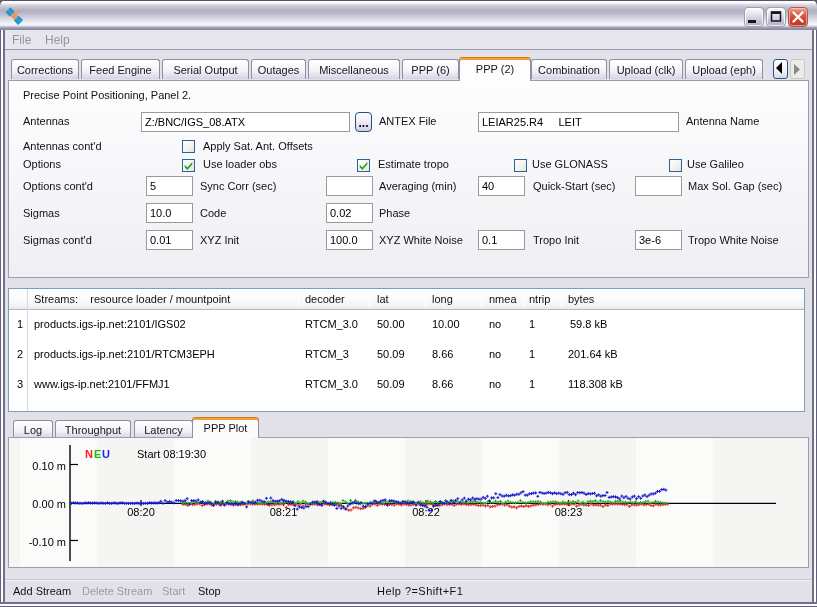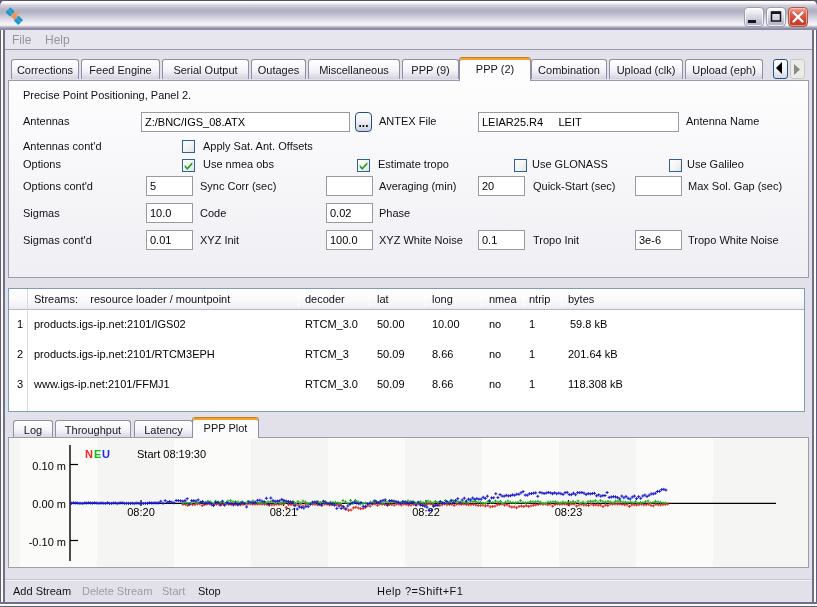--- a/index.html
+++ b/index.html
@@ -96,38 +96,38 @@
   <div class="lb" style="left:14px;top:59px;">Antennas cont'd</div>
   <div class="cb" style="left:173px;top:59px;"></div>
   <div class="lb" style="left:194px;top:59px;">Apply Sat. Ant. Offsets</div>
 
   <div class="lb" style="left:14px;top:77px;">Options</div>
   <div class="cb" style="left:173px;top:78px;">
       <svg width="13" height="13" viewBox="0 0 13 13">
         <path d="M2.7 5.8 L5.3 8.6 L10.3 3.0 L10.3 5.4 L5.3 10.9 L2.7 8.2 Z" fill="#23a123"></path>
       </svg>
     </div>
-  <div class="lb" style="left:194px;top:77px;">Use nmea obs</div>
+  <div class="lb" style="left:194px;top:77px;">Use loader obs</div>
   <div class="cb" style="left:348px;top:78px;">
       <svg width="13" height="13" viewBox="0 0 13 13">
         <path d="M2.7 5.8 L5.3 8.6 L10.3 3.0 L10.3 5.4 L5.3 10.9 L2.7 8.2 Z" fill="#23a123"></path>
       </svg>
     </div>
   <div class="lb" style="left:369px;top:77px;">Estimate tropo</div>
   <div class="cb" style="left:505px;top:78px;"></div>
   <div class="lb" style="left:523px;top:77px;">Use GLONASS</div>
   <div class="cb" style="left:660px;top:78px;"></div>
   <div class="lb" style="left:678px;top:77px;">Use Galileo</div>
 
   <div class="lb" style="left:14px;top:99px;">Options cont'd</div>
   <div class="inp" style="left:137px;top:95px;width:47px;">5</div>
   <div class="lb" style="left:191px;top:99px;">Sync Corr (sec)</div>
   <div class="inp" style="left:317px;top:95px;width:47px;"></div>
   <div class="lb" style="left:370px;top:99px;">Averaging (min)</div>
-  <div class="inp" style="left:469px;top:95px;width:47px;">20</div>
+  <div class="inp" style="left:469px;top:95px;width:47px;">40</div>
   <div class="lb" style="left:524px;top:99px;">Quick-Start (sec)</div>
   <div class="inp" style="left:626px;top:95px;width:47px;"></div>
   <div class="lb" style="left:679px;top:99px;">Max Sol. Gap (sec)</div>
 
   <div class="lb" style="left:14px;top:126px;">Sigmas</div>
   <div class="inp" style="left:137px;top:122px;width:47px;">10.0</div>
   <div class="lb" style="left:191px;top:126px;">Code</div>
   <div class="inp" style="left:317px;top:122px;width:47px;">0.02</div>
   <div class="lb" style="left:370px;top:126px;">Phase</div>
 
@@ -215,21 +215,21 @@
   <path d="M172.5 65.3h3.0M174.0 63.8v3.0M175.0 64.1h3.0M176.5 62.6v3.0M177.5 65.1h3.0M179.0 63.6v3.0M180.0 65.5h3.0M181.5 64.0v3.0M182.5 63.3h3.0M184.0 61.8v3.0M185.0 64.9h3.0M186.5 63.4v3.0M187.5 64.7h3.0M189.0 63.2v3.0M190.0 64.2h3.0M191.5 62.7v3.0M192.5 64.3h3.0M194.0 62.8v3.0M195.0 64.4h3.0M196.5 62.9v3.0M197.5 63.1h3.0M199.0 61.6v3.0M200.0 64.1h3.0M201.5 62.6v3.0M202.5 65.5h3.0M204.0 64.0v3.0M205.0 63.4h3.0M206.5 61.9v3.0M207.5 63.9h3.0M209.0 62.4v3.0M210.0 64.5h3.0M211.5 63.0v3.0M212.5 64.2h3.0M214.0 62.7v3.0M215.0 65.5h3.0M216.5 64.0v3.0M217.5 63.0h3.0M219.0 61.5v3.0M220.0 62.7h3.0M221.5 61.2v3.0M222.5 63.8h3.0M224.0 62.3v3.0M225.0 63.8h3.0M226.5 62.3v3.0M227.5 64.0h3.0M229.0 62.5v3.0M230.0 64.7h3.0M231.5 63.2v3.0M232.5 64.7h3.0M234.0 63.2v3.0M235.0 65.3h3.0M236.5 63.8v3.0M237.5 63.4h3.0M239.0 61.9v3.0M240.0 65.3h3.0M241.5 63.8v3.0M242.5 62.9h3.0M244.0 61.4v3.0M245.0 64.4h3.0M246.5 62.9v3.0M247.5 64.8h3.0M249.0 63.3v3.0M250.0 65.3h3.0M251.5 63.8v3.0M252.5 65.0h3.0M254.0 63.5v3.0M255.0 64.8h3.0M256.5 63.3v3.0M257.5 63.7h3.0M259.0 62.2v3.0M260.0 63.9h3.0M261.5 62.4v3.0M262.5 63.9h3.0M264.0 62.4v3.0M265.0 65.6h3.0M266.5 64.1v3.0M267.5 63.5h3.0M269.0 62.0v3.0M270.0 65.6h3.0M271.5 64.1v3.0M272.5 64.0h3.0M274.0 62.5v3.0M275.0 64.3h3.0M276.5 62.8v3.0M277.5 64.1h3.0M279.0 62.6v3.0M280.0 64.1h3.0M281.5 62.6v3.0M282.5 63.5h3.0M284.0 62.0v3.0M285.0 65.5h3.0M286.5 64.0v3.0M287.5 63.6h3.0M289.0 62.1v3.0M290.0 65.2h3.0M291.5 63.7v3.0M292.5 63.1h3.0M294.0 61.6v3.0M295.0 64.1h3.0M296.5 62.6v3.0M297.5 65.6h3.0M299.0 64.1v3.0M300.0 65.5h3.0M301.5 64.0v3.0M302.5 65.2h3.0M304.0 63.7v3.0M305.0 64.6h3.0M306.5 63.1v3.0M307.5 63.8h3.0M309.0 62.3v3.0M310.0 64.6h3.0M311.5 63.1v3.0M312.5 63.4h3.0M314.0 61.9v3.0M315.0 63.7h3.0M316.5 62.2v3.0M317.5 65.5h3.0M319.0 64.0v3.0M320.0 64.2h3.0M321.5 62.7v3.0M322.5 64.4h3.0M324.0 62.9v3.0M325.0 64.4h3.0M326.5 62.9v3.0M327.5 64.9h3.0M329.0 63.4v3.0M330.0 65.6h3.0M331.5 64.1v3.0M332.5 62.6h3.0M334.0 61.1v3.0M335.0 64.0h3.0M336.5 62.5v3.0M337.5 65.3h3.0M339.0 63.8v3.0M340.0 62.4h3.0M341.5 60.9v3.0M342.5 65.5h3.0M344.0 64.0v3.0M345.0 62.4h3.0M346.5 60.9v3.0M347.5 63.8h3.0M349.0 62.3v3.0M350.0 65.8h3.0M351.5 64.3v3.0M352.5 65.6h3.0M354.0 64.1v3.0M355.0 65.1h3.0M356.5 63.6v3.0M357.5 66.0h3.0M359.0 64.5v3.0M360.0 64.2h3.0M361.5 62.7v3.0M362.5 64.6h3.0M364.0 63.1v3.0M365.0 63.0h3.0M366.5 61.5v3.0M367.5 64.7h3.0M369.0 63.2v3.0M370.0 63.8h3.0M371.5 62.3v3.0M372.5 65.2h3.0M374.0 63.7v3.0M375.0 63.4h3.0M376.5 61.9v3.0M377.5 64.1h3.0M379.0 62.6v3.0M380.0 63.7h3.0M381.5 62.2v3.0M382.5 63.9h3.0M384.0 62.4v3.0M385.0 64.2h3.0M386.5 62.7v3.0M387.5 64.2h3.0M389.0 62.7v3.0M390.0 65.1h3.0M391.5 63.6v3.0M392.5 63.8h3.0M394.0 62.3v3.0M395.0 63.9h3.0M396.5 62.4v3.0M397.5 62.9h3.0M399.0 61.4v3.0M400.0 63.8h3.0M401.5 62.3v3.0M402.5 63.5h3.0M404.0 62.0v3.0M405.0 65.3h3.0M406.5 63.8v3.0M407.5 64.7h3.0M409.0 63.2v3.0M410.0 63.9h3.0M411.5 62.4v3.0M412.5 64.8h3.0M414.0 63.3v3.0M415.0 64.9h3.0M416.5 63.4v3.0M417.5 63.2h3.0M419.0 61.7v3.0M420.0 64.0h3.0M421.5 62.5v3.0M422.5 64.9h3.0M424.0 63.4v3.0M425.0 63.5h3.0M426.5 62.0v3.0M427.5 64.6h3.0M429.0 63.1v3.0M430.0 64.1h3.0M431.5 62.6v3.0M432.5 64.6h3.0M434.0 63.1v3.0M435.0 62.5h3.0M436.5 61.0v3.0M437.5 65.1h3.0M439.0 63.6v3.0M440.0 63.4h3.0M441.5 61.9v3.0M442.5 62.6h3.0M444.0 61.1v3.0M445.0 63.7h3.0M446.5 62.2v3.0M447.5 63.8h3.0M449.0 62.3v3.0M450.0 64.2h3.0M451.5 62.7v3.0M452.5 64.2h3.0M454.0 62.7v3.0M455.0 64.0h3.0M456.5 62.5v3.0M457.5 65.0h3.0M459.0 63.5v3.0M460.0 63.2h3.0M461.5 61.7v3.0M462.5 63.6h3.0M464.0 62.1v3.0M465.0 63.4h3.0M466.5 61.9v3.0M467.5 64.4h3.0M469.0 62.9v3.0M470.0 64.4h3.0M471.5 62.9v3.0M472.5 65.1h3.0M474.0 63.6v3.0M475.0 65.4h3.0M476.5 63.9v3.0M477.5 63.4h3.0M479.0 61.9v3.0M480.0 64.4h3.0M481.5 62.9v3.0M482.5 64.5h3.0M484.0 63.0v3.0M485.0 63.1h3.0M486.5 61.6v3.0M487.5 64.1h3.0M489.0 62.6v3.0M490.0 63.4h3.0M491.5 61.9v3.0M492.5 65.5h3.0M494.0 64.0v3.0M495.0 64.2h3.0M496.5 62.7v3.0M497.5 63.0h3.0M499.0 61.5v3.0M500.0 64.3h3.0M501.5 62.8v3.0M502.5 64.7h3.0M504.0 63.2v3.0M505.0 64.8h3.0M506.5 63.3v3.0M507.5 64.3h3.0M509.0 62.8v3.0M510.0 62.7h3.0M511.5 61.2v3.0M512.5 64.4h3.0M514.0 62.9v3.0M515.0 64.9h3.0M516.5 63.4v3.0M517.5 64.6h3.0M519.0 63.1v3.0M520.0 63.8h3.0M521.5 62.3v3.0M522.5 63.8h3.0M524.0 62.3v3.0M525.0 63.9h3.0M526.5 62.4v3.0M527.5 63.3h3.0M529.0 61.8v3.0M530.0 64.2h3.0M531.5 62.7v3.0M532.5 65.4h3.0M534.0 63.9v3.0M535.0 65.5h3.0M536.5 64.0v3.0M537.5 64.2h3.0M539.0 62.7v3.0M540.0 64.2h3.0M541.5 62.7v3.0M542.5 63.8h3.0M544.0 62.3v3.0M545.0 63.8h3.0M546.5 62.3v3.0M547.5 64.4h3.0M549.0 62.9v3.0M550.0 65.1h3.0M551.5 63.6v3.0M552.5 63.9h3.0M554.0 62.4v3.0M555.0 64.8h3.0M556.5 63.3v3.0M557.5 64.4h3.0M559.0 62.9v3.0M560.0 64.7h3.0M561.5 63.2v3.0M562.5 63.5h3.0M564.0 62.0v3.0M565.0 64.6h3.0M566.5 63.1v3.0M567.5 63.1h3.0M569.0 61.6v3.0M570.0 65.3h3.0M571.5 63.8v3.0M572.5 64.1h3.0M574.0 62.6v3.0M575.0 65.8h3.0M576.5 64.3v3.0M577.5 63.7h3.0M579.0 62.2v3.0M580.0 63.2h3.0M581.5 61.7v3.0M582.5 63.4h3.0M584.0 61.9v3.0M585.0 62.7h3.0M586.5 61.2v3.0M587.5 64.2h3.0M589.0 62.7v3.0M590.0 62.6h3.0M591.5 61.1v3.0M592.5 63.7h3.0M594.0 62.2v3.0M595.0 64.2h3.0M596.5 62.7v3.0M597.5 63.3h3.0M599.0 61.8v3.0M600.0 64.2h3.0M601.5 62.7v3.0M602.5 64.8h3.0M604.0 63.3v3.0M605.0 63.3h3.0M606.5 61.8v3.0M607.5 63.2h3.0M609.0 61.7v3.0M610.0 63.1h3.0M611.5 61.6v3.0M612.5 64.1h3.0M614.0 62.6v3.0M615.0 64.2h3.0M616.5 62.7v3.0M617.5 64.5h3.0M619.0 63.0v3.0M620.0 64.1h3.0M621.5 62.6v3.0M622.5 64.8h3.0M624.0 63.3v3.0M625.0 63.8h3.0M626.5 62.3v3.0M627.5 65.1h3.0M629.0 63.6v3.0M630.0 64.6h3.0M631.5 63.1v3.0M632.5 64.6h3.0M634.0 63.1v3.0M635.0 63.8h3.0M636.5 62.3v3.0M637.5 63.0h3.0M639.0 61.5v3.0M640.0 65.0h3.0M641.5 63.5v3.0M642.5 64.5h3.0M644.0 63.0v3.0M645.0 63.4h3.0M646.5 61.9v3.0M647.5 64.0h3.0M649.0 62.5v3.0M650.0 64.4h3.0M651.5 62.9v3.0M652.5 65.0h3.0M654.0 63.5v3.0M655.0 65.1h3.0M656.5 63.6v3.0" stroke="#1fae1f" stroke-width="1" fill="none"></path>
   <path d="M61.0 65.3h3.0M62.5 63.8v3.0M62.9 64.8h3.0M64.4 63.3v3.0M64.8 65.0h3.0M66.3 63.5v3.0M66.7 65.0h3.0M68.2 63.5v3.0M68.6 65.4h3.0M70.1 63.9v3.0M70.5 65.3h3.0M72.0 63.8v3.0M72.4 65.5h3.0M73.9 64.0v3.0M74.3 64.9h3.0M75.8 63.4v3.0M76.2 65.1h3.0M77.7 63.6v3.0M78.1 64.8h3.0M79.6 63.3v3.0M80.0 65.0h3.0M81.5 63.5v3.0M81.9 65.2h3.0M83.4 63.7v3.0M83.8 64.8h3.0M85.3 63.3v3.0M85.7 65.0h3.0M87.2 63.5v3.0M87.6 65.3h3.0M89.1 63.8v3.0M89.5 65.2h3.0M91.0 63.7v3.0M91.4 65.0h3.0M92.9 63.5v3.0M93.3 65.3h3.0M94.8 63.8v3.0M95.2 65.4h3.0M96.7 63.9v3.0M97.1 64.8h3.0M98.6 63.3v3.0M99.0 65.4h3.0M100.5 63.9v3.0M100.9 65.4h3.0M102.4 63.9v3.0M102.8 65.1h3.0M104.3 63.6v3.0M104.7 64.9h3.0M106.2 63.4v3.0M106.6 65.6h3.0M108.1 64.1v3.0M108.5 65.1h3.0M110.0 63.6v3.0M110.4 64.9h3.0M111.9 63.4v3.0M112.3 64.9h3.0M113.8 63.4v3.0M114.2 65.5h3.0M115.7 64.0v3.0M116.1 65.3h3.0M117.6 63.8v3.0M118.0 65.4h3.0M119.5 63.9v3.0M119.9 65.4h3.0M121.4 63.9v3.0M121.8 65.2h3.0M123.3 63.7v3.0M123.7 65.6h3.0M125.2 64.1v3.0M125.6 65.1h3.0M127.1 63.6v3.0M127.5 65.2h3.0M129.0 63.7v3.0M129.4 65.5h3.0M130.9 64.0v3.0M131.3 65.3h3.0M132.8 63.8v3.0M133.2 65.5h3.0M134.7 64.0v3.0M135.1 65.3h3.0M136.6 63.8v3.0M137.0 65.4h3.0M138.5 63.9v3.0M138.9 64.8h3.0M140.4 63.3v3.0M140.8 65.0h3.0M142.3 63.5v3.0M142.7 65.0h3.0M144.2 63.5v3.0M144.6 64.9h3.0M146.1 63.4v3.0M146.5 65.0h3.0M148.0 63.5v3.0M148.4 64.9h3.0M149.9 63.4v3.0M150.3 63.3h3.0M151.8 61.8v3.0M152.5 65.3h3.0M154.0 63.8v3.0M154.7 62.6h3.0M156.2 61.1v3.0M156.9 64.3h3.0M158.4 62.8v3.0M159.1 63.5h3.0M160.6 62.0v3.0M161.3 64.2h3.0M162.8 62.7v3.0M163.5 64.9h3.0M165.0 63.4v3.0M165.7 62.5h3.0M167.2 61.0v3.0M167.9 62.6h3.0M169.4 61.1v3.0M170.1 62.8h3.0M171.6 61.3v3.0M172.3 63.2h3.0M173.8 61.7v3.0M174.5 62.6h3.0M176.0 61.1v3.0M176.7 60.7h3.0M178.2 59.2v3.0M178.9 66.2h3.0M180.4 64.7v3.0M181.1 62.7h3.0M182.6 61.2v3.0M183.3 62.6h3.0M184.8 61.1v3.0M185.5 63.0h3.0M187.0 61.5v3.0M187.7 61.9h3.0M189.2 60.4v3.0M189.9 64.4h3.0M191.4 62.9v3.0M192.1 63.5h3.0M193.6 62.0v3.0M194.3 65.6h3.0M195.8 64.1v3.0M196.5 64.9h3.0M198.0 63.4v3.0M198.7 64.7h3.0M200.2 63.2v3.0M200.9 65.8h3.0M202.4 64.3v3.0M203.1 67.5h3.0M204.6 66.0v3.0M205.3 64.3h3.0M206.8 62.8v3.0M207.5 64.5h3.0M209.0 63.0v3.0M209.7 67.0h3.0M211.2 65.5v3.0M211.9 63.2h3.0M213.4 61.7v3.0M214.1 67.1h3.0M215.6 65.6v3.0M216.3 64.5h3.0M217.8 63.0v3.0M218.5 65.6h3.0M220.0 64.1v3.0M220.7 65.4h3.0M222.2 63.9v3.0M222.9 66.9h3.0M224.4 65.4v3.0M225.1 65.1h3.0M226.6 63.6v3.0M227.3 66.8h3.0M228.8 65.3v3.0M229.5 66.0h3.0M231.0 64.5v3.0M231.7 64.1h3.0M233.2 62.6v3.0M233.9 65.6h3.0M235.4 64.1v3.0M236.1 68.9h3.0M237.6 67.4v3.0M238.3 63.9h3.0M239.8 62.4v3.0M240.5 64.3h3.0M242.0 62.8v3.0M242.7 64.7h3.0M244.2 63.2v3.0M244.9 64.2h3.0M246.4 62.7v3.0M247.1 62.3h3.0M248.6 60.8v3.0M249.3 62.2h3.0M250.8 60.7v3.0M251.5 63.2h3.0M253.0 61.7v3.0M253.7 63.7h3.0M255.2 62.2v3.0M255.9 60.3h3.0M257.4 58.8v3.0M258.1 66.2h3.0M259.6 64.7v3.0M260.3 60.0h3.0M261.8 58.5v3.0M262.5 62.6h3.0M264.0 61.1v3.0M264.7 63.3h3.0M266.2 61.8v3.0M266.9 63.1h3.0M268.4 61.6v3.0M269.1 62.9h3.0M270.6 61.4v3.0M271.3 61.4h3.0M272.8 59.9v3.0M273.5 62.4h3.0M275.0 60.9v3.0M275.7 63.2h3.0M277.2 61.7v3.0M277.9 63.5h3.0M279.4 62.0v3.0M280.1 64.0h3.0M281.6 62.5v3.0M282.3 64.4h3.0M283.8 62.9v3.0M284.5 67.7h3.0M286.0 66.2v3.0M286.7 71.1h3.0M288.2 69.6v3.0M288.9 68.9h3.0M290.4 67.4v3.0M291.1 69.4h3.0M292.6 67.9v3.0M293.3 70.0h3.0M294.8 68.5v3.0M295.5 68.4h3.0M297.0 66.9v3.0M297.7 68.6h3.0M299.2 67.1v3.0M299.9 66.2h3.0M301.4 64.7v3.0M302.1 64.2h3.0M303.6 62.7v3.0M304.3 64.0h3.0M305.8 62.5v3.0M306.5 63.9h3.0M308.0 62.4v3.0M308.7 66.5h3.0M310.2 65.0v3.0M310.9 67.1h3.0M312.4 65.6v3.0M313.1 63.3h3.0M314.6 61.8v3.0M315.3 64.9h3.0M316.8 63.4v3.0M317.5 65.4h3.0M319.0 63.9v3.0M319.7 65.7h3.0M321.2 64.2v3.0M321.9 66.0h3.0M323.4 64.5v3.0M324.1 67.1h3.0M325.6 65.6v3.0M326.3 70.4h3.0M327.8 68.9v3.0M328.5 68.1h3.0M330.0 66.6v3.0M330.7 70.4h3.0M332.2 68.9v3.0M332.9 68.7h3.0M334.4 67.2v3.0M335.1 71.0h3.0M336.6 69.5v3.0M337.3 68.0h3.0M338.8 66.5v3.0M339.5 66.3h3.0M341.0 64.8v3.0M341.7 64.7h3.0M343.2 63.2v3.0M343.9 64.1h3.0M345.4 62.6v3.0M346.1 65.0h3.0M347.6 63.5v3.0M348.3 65.8h3.0M349.8 64.3v3.0M350.5 64.5h3.0M352.0 63.0v3.0M352.7 68.3h3.0M354.2 66.8v3.0M354.9 68.5h3.0M356.4 67.0v3.0M357.1 65.9h3.0M358.6 64.4v3.0M359.3 65.5h3.0M360.8 64.0v3.0M361.5 65.6h3.0M363.0 64.1v3.0M363.7 63.0h3.0M365.2 61.5v3.0M365.9 63.9h3.0M367.4 62.4v3.0M368.1 64.7h3.0M369.6 63.2v3.0M370.3 63.1h3.0M371.8 61.6v3.0M372.5 62.4h3.0M374.0 60.9v3.0M374.7 61.8h3.0M376.2 60.3v3.0M376.9 67.2h3.0M378.4 65.7v3.0M379.1 62.7h3.0M380.6 61.2v3.0M381.3 62.6h3.0M382.8 61.1v3.0M383.5 63.1h3.0M385.0 61.6v3.0M385.7 63.8h3.0M387.2 62.3v3.0M387.9 64.2h3.0M389.4 62.7v3.0M390.1 65.3h3.0M391.6 63.8v3.0M392.3 63.6h3.0M393.8 62.1v3.0M394.5 64.0h3.0M396.0 62.5v3.0M396.7 64.7h3.0M398.2 63.2v3.0M398.9 65.3h3.0M400.4 63.8v3.0M401.1 64.3h3.0M402.6 62.8v3.0M403.3 64.4h3.0M404.8 62.9v3.0M405.5 67.2h3.0M407.0 65.7v3.0M407.7 64.2h3.0M409.2 62.7v3.0M409.9 67.0h3.0M411.4 65.5v3.0M412.1 67.5h3.0M413.6 66.0v3.0M414.3 68.1h3.0M415.8 66.6v3.0M416.5 69.2h3.0M418.0 67.7v3.0M418.7 72.5h3.0M420.2 71.0v3.0M420.9 72.5h3.0M422.4 71.0v3.0M423.1 68.3h3.0M424.6 66.8v3.0M425.3 67.4h3.0M426.8 65.9v3.0M427.5 67.1h3.0M429.0 65.6v3.0M429.7 63.5h3.0M431.2 62.0v3.0M431.9 65.1h3.0M433.4 63.6v3.0M434.1 65.3h3.0M435.6 63.8v3.0M436.3 63.5h3.0M437.8 62.0v3.0M438.5 65.1h3.0M440.0 63.6v3.0M440.7 62.4h3.0M442.2 60.9v3.0M442.9 64.6h3.0M444.4 63.1v3.0M445.1 62.4h3.0M446.6 60.9v3.0M447.3 60.7h3.0M448.8 59.2v3.0M449.5 64.8h3.0M451.0 63.3v3.0M451.7 62.0h3.0M453.2 60.5v3.0M453.8 60.2h3.0M455.3 58.7v3.0M455.9 63.1h3.0M457.4 61.6v3.0M458.0 61.2h3.0M459.5 59.7v3.0M460.1 61.8h3.0M461.6 60.3v3.0M462.2 60.0h3.0M463.7 58.5v3.0M464.3 61.4h3.0M465.8 59.9v3.0M466.4 60.6h3.0M467.9 59.1v3.0M468.5 61.2h3.0M470.0 59.7v3.0M470.6 61.2h3.0M472.1 59.7v3.0M472.7 59.3h3.0M474.2 57.8v3.0M474.8 60.4h3.0M476.3 58.9v3.0M476.9 58.2h3.0M478.4 56.7v3.0M479.0 62.8h3.0M480.5 61.3v3.0M481.1 59.9h3.0M482.6 58.4v3.0M483.2 59.8h3.0M484.7 58.3v3.0M485.3 55.7h3.0M486.8 54.2v3.0M487.4 59.6h3.0M488.9 58.1v3.0M489.5 56.6h3.0M491.0 55.1v3.0M491.6 58.0h3.0M493.1 56.5v3.0M493.7 58.2h3.0M495.2 56.7v3.0M495.8 57.3h3.0M497.3 55.8v3.0M497.9 57.9h3.0M499.4 56.4v3.0M500.0 57.7h3.0M501.5 56.2v3.0M502.1 56.9h3.0M503.6 55.4v3.0M504.2 57.2h3.0M505.7 55.7v3.0M506.3 56.2h3.0M507.8 54.7v3.0M508.4 56.3h3.0M509.9 54.8v3.0M510.5 54.8h3.0M512.0 53.3v3.0M512.6 53.6h3.0M514.1 52.1v3.0M514.7 57.1h3.0M516.2 55.6v3.0M516.8 57.2h3.0M518.3 55.7v3.0M518.9 55.8h3.0M520.4 54.3v3.0M521.0 55.6h3.0M522.5 54.1v3.0M523.1 55.1h3.0M524.6 53.6v3.0M525.2 54.9h3.0M526.7 53.4v3.0M527.3 58.3h3.0M528.8 56.8v3.0M529.4 54.4h3.0M530.9 52.9v3.0M531.5 54.9h3.0M533.0 53.4v3.0M533.6 55.5h3.0M535.1 54.0v3.0M535.7 55.1h3.0M537.2 53.6v3.0M537.8 54.4h3.0M539.3 52.9v3.0M539.9 54.8h3.0M541.4 53.3v3.0M542.0 55.7h3.0M543.5 54.2v3.0M544.1 54.8h3.0M545.6 53.3v3.0M546.2 55.7h3.0M547.7 54.2v3.0M548.3 55.1h3.0M549.8 53.6v3.0M550.4 55.7h3.0M551.9 54.2v3.0M552.5 56.4h3.0M554.0 54.9v3.0M554.6 54.7h3.0M556.1 53.2v3.0M556.7 54.4h3.0M558.2 52.9v3.0M558.8 56.6h3.0M560.3 55.1v3.0M560.9 56.6h3.0M562.4 55.1v3.0M563.0 55.2h3.0M564.5 53.7v3.0M565.1 56.7h3.0M566.6 55.2v3.0M567.2 54.6h3.0M568.7 53.1v3.0M569.3 54.7h3.0M570.8 53.2v3.0M571.4 54.5h3.0M572.9 53.0v3.0M573.5 55.1h3.0M575.0 53.6v3.0M575.6 56.5h3.0M577.1 55.0v3.0M577.7 55.6h3.0M579.2 54.1v3.0M579.8 55.9h3.0M581.3 54.4v3.0M581.9 55.5h3.0M583.4 54.0v3.0M584.0 55.3h3.0M585.5 53.8v3.0M586.1 57.8h3.0M587.6 56.3v3.0M588.2 56.8h3.0M589.7 55.3v3.0M590.3 58.2h3.0M591.8 56.7v3.0M592.4 57.6h3.0M593.9 56.1v3.0M594.5 57.5h3.0M596.0 56.0v3.0M596.6 54.5h3.0M598.1 53.0v3.0M598.7 59.4h3.0M600.2 57.9v3.0M600.8 59.0h3.0M602.3 57.5v3.0M602.9 58.6h3.0M604.4 57.1v3.0M605.0 58.9h3.0M606.5 57.4v3.0M607.1 59.6h3.0M608.6 58.1v3.0M609.2 60.9h3.0M610.7 59.4v3.0M611.3 58.1h3.0M612.8 56.6v3.0M613.4 59.8h3.0M614.9 58.3v3.0M615.5 58.4h3.0M617.0 56.9v3.0M617.6 60.3h3.0M619.1 58.8v3.0M619.7 61.0h3.0M621.2 59.5v3.0M621.8 59.0h3.0M623.3 57.5v3.0M623.9 58.1h3.0M625.4 56.6v3.0M626.0 60.7h3.0M627.5 59.2v3.0M628.1 58.7h3.0M629.6 57.2v3.0M630.2 60.3h3.0M631.7 58.8v3.0M632.3 58.0h3.0M633.8 56.5v3.0M634.4 57.0h3.0M635.9 55.5v3.0M636.5 58.6h3.0M638.0 57.1v3.0M638.6 57.2h3.0M640.1 55.7v3.0M640.7 55.9h3.0M642.2 54.4v3.0M642.8 55.9h3.0M644.3 54.4v3.0M644.9 55.2h3.0M646.4 53.7v3.0M647.0 53.4h3.0M648.5 51.9v3.0M649.1 53.3h3.0M650.6 51.8v3.0M651.2 51.6h3.0M652.7 50.1v3.0M653.3 51.3h3.0M654.8 49.8v3.0M655.4 52.1h3.0M656.9 50.6v3.0" stroke="#1a1acd" stroke-width="1" fill="none"></path>
 </svg>
 </div>
 
 <div class="tab" style="left:11px;width:68px;">Corrections</div>
 <div class="tab" style="left:81px;width:79px;">Feed Engine</div>
 <div class="tab" style="left:162px;width:87px;">Serial Output</div>
 <div class="tab" style="left:251px;width:55px;">Outages</div>
 <div class="tab" style="left:308px;width:92px;">Miscellaneous</div>
-<div class="tab" style="left:402px;width:57px;">PPP (9)</div>
+<div class="tab" style="left:402px;width:57px;">PPP (6)</div>
 <div class="tab sel" style="left:459px;width:72px;">PPP (2)</div>
 <div class="tab" style="left:531px;width:76px;">Combination</div>
 <div class="tab" style="left:609px;width:74px;">Upload (clk)</div>
 <div class="tab" style="left:685px;width:78px;">Upload (eph)</div>
 <div class="arrbtn" id="arrL"><svg width="11" height="16" viewBox="0 0 11 16">
       <path d="M8 2 L8 14 L2 8 Z" fill="#000"></path>
     </svg></div>
 <div class="arrbtn" id="arrR"><svg width="11" height="18" viewBox="0 0 11 18">
       <path d="M3 4 L3 15 L9 9.5 Z" fill="#8a8a88"></path>
     </svg></div>

